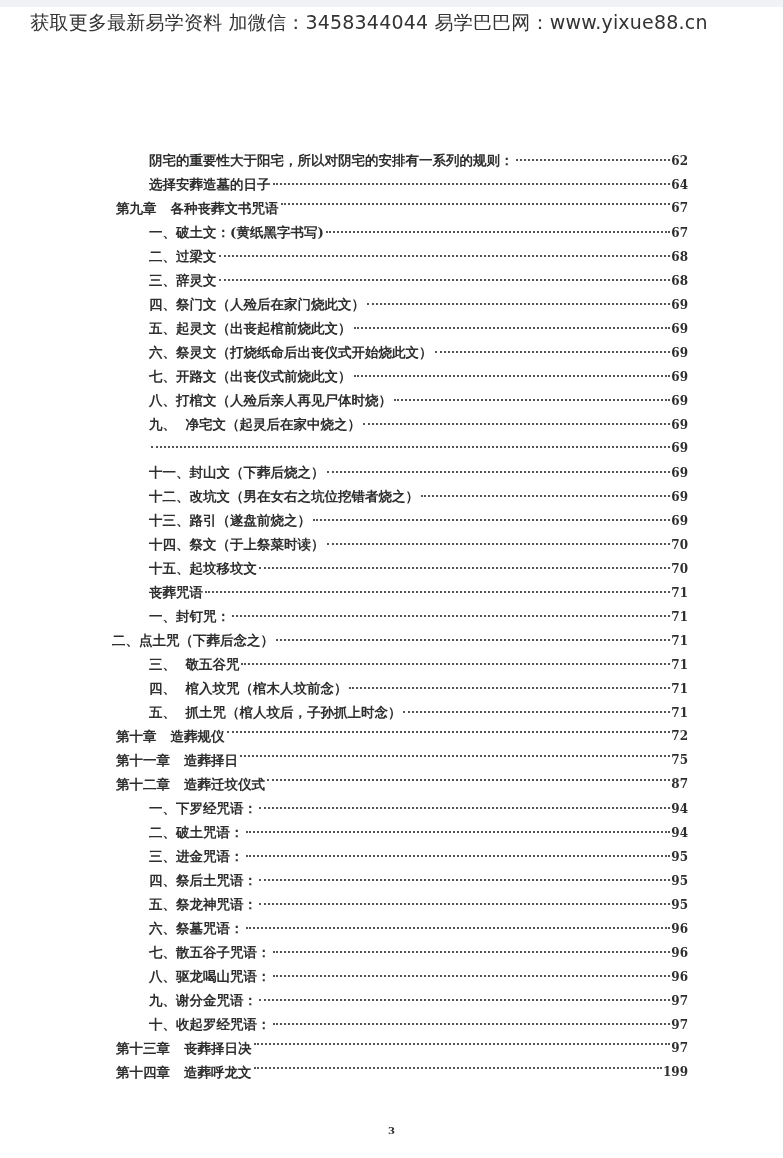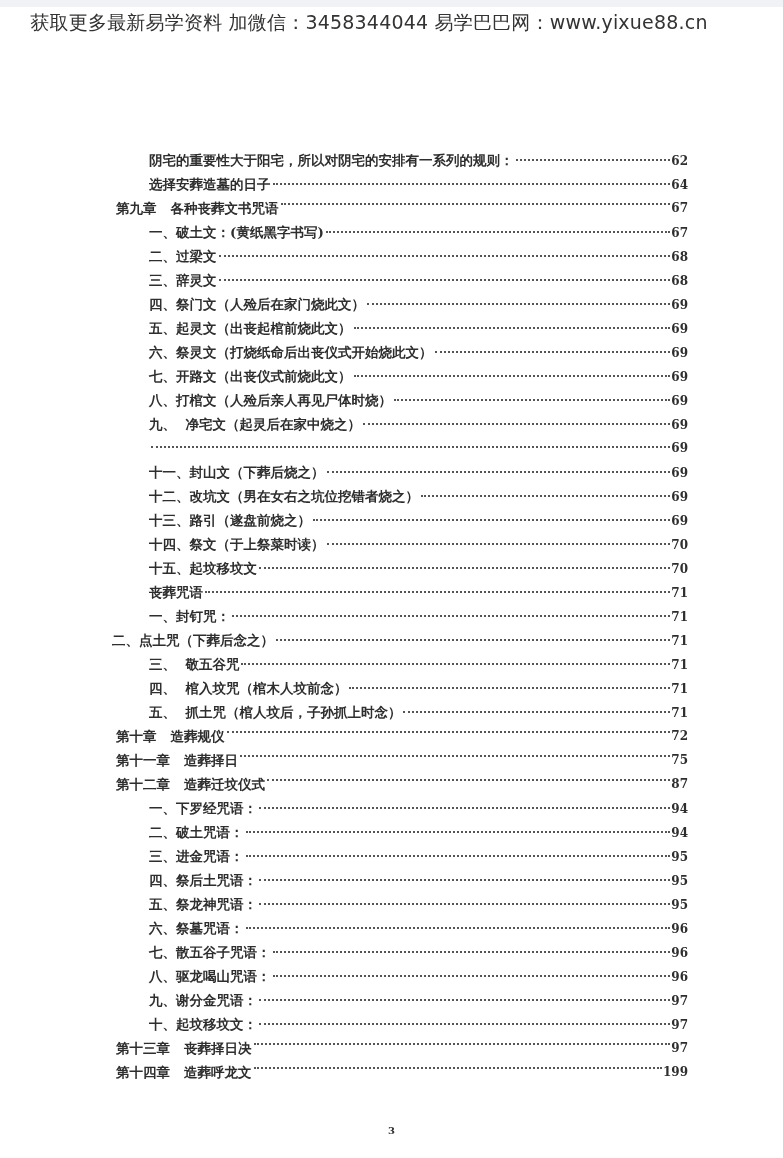--- a/index.html
+++ b/index.html
@@ -226,21 +226,21 @@
       <span class="label">八、驱龙喝山咒语：</span>
       <span class="leader"></span>
       <span class="page">96</span>
     </div>
     <div class="row l1">
       <span class="label">九、谢分金咒语：</span>
       <span class="leader"></span>
       <span class="page">97</span>
     </div>
     <div class="row l1">
-      <span class="label">十、起坟移坟文：</span>
+      <span class="label">十、收起罗经咒语：</span>
       <span class="leader"></span>
       <span class="page">97</span>
     </div>
     <div class="row l0">
       <span class="label">第十三章   丧葬择日决</span>
       <span class="leader"></span>
       <span class="page">97</span>
     </div>
     <div class="row l0">
       <span class="label">第十四章   造葬呼龙文</span>

